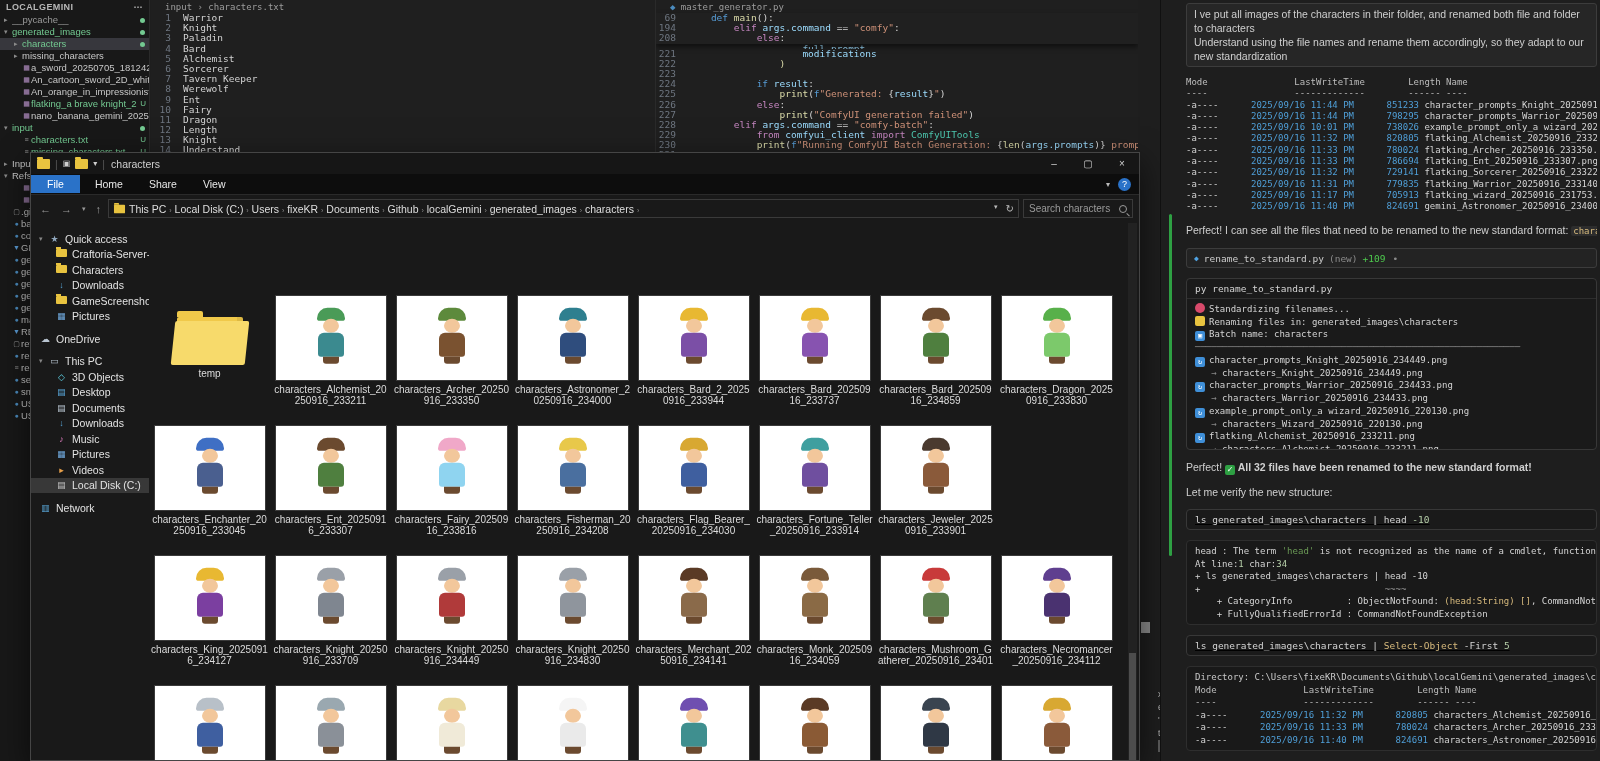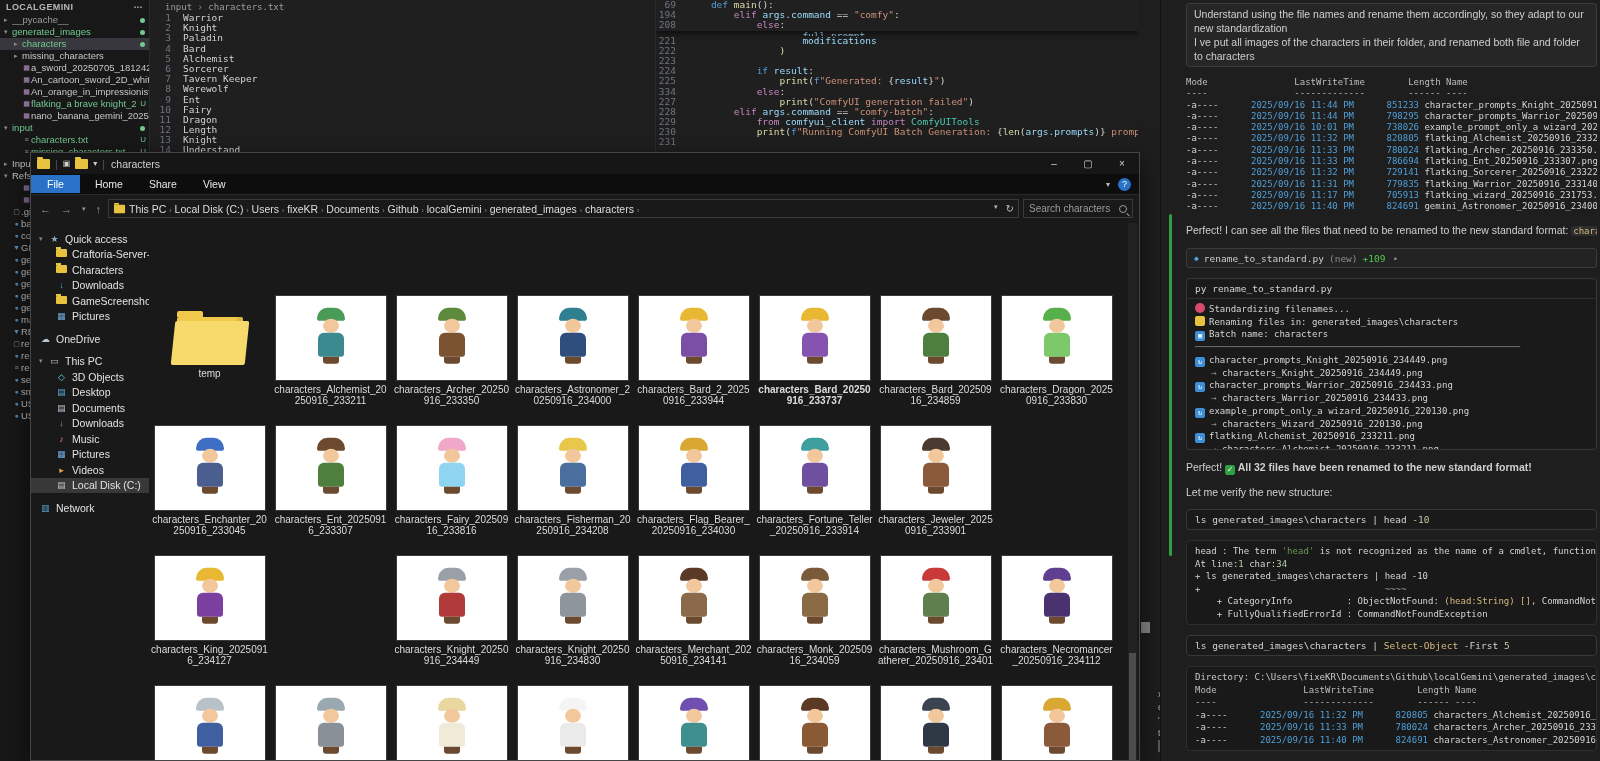--- a/index.html
+++ b/index.html
@@ -96,21 +96,21 @@
   .para .code { font-family:"DejaVu Sans Mono", monospace; font-size:9px; background:#2d2d2d; border-radius:2px; padding:0 2px; color:#d7ba7d; }
   .chk { display:inline-block; width:10px; height:10px; background:#2ea043; border-radius:2px; color:#fff; font-size:8px; line-height:10px; text-align:center; vertical-align:-1px; }
   .chip { display:flex; align-items:center; gap:5px; border:1px solid #3c3c3c; border-radius:3px; height:20px; padding:0 7px; font-size:9.5px; color:#cccccc; background:#232323; }
   .chip .dia { color:#4fa3e3; font-size:8px; }
   .chip .tag { color:#8a8a8a; }
   .chip .plus { color:#4ec94e; }
   .chip .dot2 { color:#8a8a8a; margin-left:2px; }
   .termbox { border:1px solid #383838; border-radius:4px; background:#1a1a1a; overflow:hidden; }
   .termhead { padding:4px 8px; font-size:9.5px; border-bottom:1px solid #2e2e2e; white-space:pre; }
   .termout { padding:4px 8px; font-size:9px; line-height:12.5px; white-space:pre; overflow:hidden; color:#cccccc; }
-  .cmdbox { border:1px solid #383838; border-radius:4px; background:#1a1a1a; padding:4px 8px; font-size:9.5px; white-space:pre; overflow:hidden; }
+  .cmdbox { border:1px solid #383838; border-radius:4px; background:#1a1a1a; padding:4px 8px; font-size:9.5px; white-space:pre; overflow:hidden;text-decoration:underline; }
   .outbox { border:1px solid #2e2e2e; border-radius:4px; background:#191919; padding:4px 8px; font-size:9px; line-height:12.5px; white-space:pre; overflow:hidden; color:#c8c8c8; }
   .ticon { display:inline-block; width:10px; height:10px; border-radius:2px; font-size:7px; line-height:10px; text-align:center; color:#fff; margin-right:4px; vertical-align:-1px; }
   .ti-art { background:#d84a6b; border-radius:50%; }
   .ti-dir { background:#e8c33f; }
   .ti-box { background:#3f8fd8; }
   .ti-ref { background:#3f8fd8; }
   #green-bar { position:absolute; left:8px; top:214px; width:3px; height:342px; background:#2ea043; border-radius:2px; }
   @keyframes sp { to { transform:rotate(360deg); } }
 </style>
 </head>
@@ -312,33 +312,36 @@
           <div class="cline"><span class="ln">9</span><span class="c-w">Ent</span></div>
           <div class="cline"><span class="ln">10</span><span class="c-w">Fairy</span></div>
           <div class="cline"><span class="ln">11</span><span class="c-w">Dragon</span></div>
           <div class="cline"><span class="ln">12</span><span class="c-w">Length</span></div>
           <div class="cline"><span class="ln">13</span><span class="c-w">Knight</span></div>
           <div class="cline"><span class="ln">14</span><span class="c-w">Understand</span></div>
         </div>
     </div>
 
     <div id="ed2" class="editor mono">
+      <div class="crumb">
+        <span style="color:#4b8bbe">◆ </span><span>master_generator.py</span>
+      </div>
       <div id="ed2-sticky" class="sticky">
           <div class="cline"><span class="ln">69</span><span class="c-w">    </span><span class="c-kw2">def </span><span class="c-fn">main</span><span class="c-w">():</span></div>
           <div class="cline"><span class="ln">194</span><span class="c-w">        </span><span class="c-kw">elif </span><span class="c-var">args.command</span><span class="c-w"> == </span><span class="c-str">"comfy"</span><span class="c-w">:</span></div>
           <div class="cline"><span class="ln">208</span><span class="c-w">            </span><span class="c-kw">else</span><span class="c-w">:</span></div>
         </div>
       <div id="ed2-lines">
           <div class="cline halfline"><span class="ln"></span><span class="c-var">                    full_prompt,</span></div>
           <div class="cline"><span class="ln">221</span><span class="c-var">                    modifications</span></div>
           <div class="cline"><span class="ln">222</span><span class="c-fn">                )</span></div>
           <div class="cline"><span class="ln">223</span></div>
           <div class="cline"><span class="ln">224</span><span class="c-w">            </span><span class="c-kw2">if </span><span class="c-var">result</span><span class="c-w">:</span></div>
           <div class="cline"><span class="ln">225</span><span class="c-w">                </span><span class="c-fn">print</span><span class="c-w">(</span><span class="c-kw2">f</span><span class="c-str">"Generated: </span><span class="c-w">{</span><span class="c-var">result</span><span class="c-w">}</span><span class="c-str">"</span><span class="c-w">)</span></div>
-          <div class="cline"><span class="ln">334</span><span class="c-w">            </span><span class="c-kw">else</span><span class="c-w">:</span></div>
+          <div class="cline"><span class="ln">226</span><span class="c-w">            </span><span class="c-kw">else</span><span class="c-w">:</span></div>
           <div class="cline"><span class="ln">227</span><span class="c-w">                </span><span class="c-fn">print</span><span class="c-w">(</span><span class="c-str">"ComfyUI generation failed"</span><span class="c-w">)</span></div>
           <div class="cline"><span class="ln">228</span><span class="c-w">        </span><span class="c-kw">elif </span><span class="c-var">args.command</span><span class="c-w"> == </span><span class="c-str">"comfy-batch"</span><span class="c-w">:</span></div>
           <div class="cline"><span class="ln">229</span><span class="c-w">            </span><span class="c-kw">from </span><span class="c-var">comfyui_client</span><span class="c-kw"> import </span><span class="c-cls">ComfyUITools</span></div>
           <div class="cline"><span class="ln">230</span><span class="c-w">            </span><span class="c-fn">print</span><span class="c-w">(</span><span class="c-kw2">f</span><span class="c-str">"Running ComfyUI Batch Generation: </span><span class="c-w">{</span><span class="c-fn">len</span><span class="c-w">(</span><span class="c-var">args.prompts</span><span class="c-w">)} </span><span class="c-str">prompts"</span></div>
           <div class="cline"><span class="ln">231</span></div>
         </div>
     </div>
 
     <div id="vs-strip"></div>
     <div id="vs-thumb"></div>
@@ -511,21 +514,21 @@
             <div class="thumb">
               <div class="fig">
                 <div class="hat" style="background: rgb(232, 184, 50);"></div>
                 <div class="head"></div>
                 <div class="body" style="background: rgb(123, 79, 166);"></div>
                 <div class="legs"></div>
               </div>
             </div>
             <div class="cap">characters_Bard_2_20250916_233944</div>
           </div>
-          <div class="cell" style="left: 605px; top: 66px; font-weight: bold;">
+          <div class="cell" style="left: 605px; top: 66px;">
             <div class="thumb">
               <div class="fig">
                 <div class="hat" style="background: rgb(232, 184, 50);"></div>
                 <div class="head"></div>
                 <div class="body" style="background: rgb(135, 83, 176);"></div>
                 <div class="legs"></div>
               </div>
             </div>
             <div class="cap">characters_Bard_20250916_233737</div>
           </div>
@@ -631,20 +634,31 @@
           <div class="cell" style="left: 0px; top: 326px;">
             <div class="thumb">
               <div class="fig">
                 <div class="hat" style="background: rgb(232, 184, 50);"></div>
                 <div class="head"></div>
                 <div class="body" style="background: rgb(123, 63, 160);"></div>
                 <div class="legs"></div>
               </div>
             </div>
             <div class="cap">characters_King_20250916_234127</div>
+          </div>
+          <div class="cell" style="left: 121px; top: 326px;">
+            <div class="thumb">
+              <div class="fig">
+                <div class="hat" style="background: rgb(154, 160, 168);"></div>
+                <div class="head"></div>
+                <div class="body" style="background: rgb(127, 134, 144);"></div>
+                <div class="legs"></div>
+              </div>
+            </div>
+            <div class="cap">characters_Knight_20250916_233709</div>
           </div>
           <div class="cell" style="left: 242px; top: 326px;">
             <div class="thumb">
               <div class="fig">
                 <div class="hat" style="background: rgb(154, 160, 168);"></div>
                 <div class="head"></div>
                 <div class="body" style="background: rgb(176, 58, 58);"></div>
                 <div class="legs"></div>
               </div>
             </div>
@@ -789,22 +803,22 @@
       <div id="ex-scroll">
           <div class="sthumb"></div>
         </div>
     </div>
   </div>
 
   <div id="chat">
     <div id="green-bar"></div>
     <div id="chat-inner">
       <div class="umsg">
+        <div>I ve put all images of the characters in their folder, and renamed both file and folder to characters</div>
         <div>Understand using the file names and rename them accordingly, so they adapt to our new standardization</div>
-        <div>I ve put all images of the characters in their folder, and renamed both file and folder to characters</div>
       </div>
       <div id="chat-blocks">
           <div class="blk pstable mono" style="max-height: 136px;"><div style="color: rgb(189, 189, 189);">Mode                LastWriteTime        Length Name</div><div style="color: rgb(189, 189, 189);">----                -------------        ------ ----</div><div><span class="c-w">-a----</span><span class="c-blu">      2025/09/16 11:44 PM</span><span class="c-blu">      851233</span><span class="c-w"> character_prompts_Knight_20250916_234449.png</span></div><div><span class="c-w">-a----</span><span class="c-blu">      2025/09/16 11:44 PM</span><span class="c-blu">      798295</span><span class="c-w"> character_prompts_Warrior_20250916_234433.png</span></div><div><span class="c-w">-a----</span><span class="c-blu">      2025/09/16 10:01 PM</span><span class="c-blu">      738026</span><span class="c-w"> example_prompt_only_a wizard_20250916_220130.png</span></div><div><span class="c-w">-a----</span><span class="c-blu">      2025/09/16 11:32 PM</span><span class="c-blu">      820805</span><span class="c-w"> flatking_Alchemist_20250916_233211.png</span></div><div><span class="c-w">-a----</span><span class="c-blu">      2025/09/16 11:33 PM</span><span class="c-blu">      780024</span><span class="c-w"> flatking_Archer_20250916_233350.png</span></div><div><span class="c-w">-a----</span><span class="c-blu">      2025/09/16 11:33 PM</span><span class="c-blu">      786694</span><span class="c-w"> flatking_Ent_20250916_233307.png</span></div><div><span class="c-w">-a----</span><span class="c-blu">      2025/09/16 11:32 PM</span><span class="c-blu">      729141</span><span class="c-w"> flatking_Sorcerer_20250916_233225.png</span></div><div><span class="c-w">-a----</span><span class="c-blu">      2025/09/16 11:31 PM</span><span class="c-blu">      779835</span><span class="c-w"> flatking_Warrior_20250916_233140.png</span></div><div><span class="c-w">-a----</span><span class="c-blu">      2025/09/16 11:17 PM</span><span class="c-blu">      705913</span><span class="c-w"> flatking_wizard_20250916_231753.png</span></div><div><span class="c-w">-a----</span><span class="c-blu">      2025/09/16 11:40 PM</span><span class="c-blu">      824691</span><span class="c-w"> gemini_Astronomer_20250916_234000.png</span></div><div><span class="c-w">-a----</span><span class="c-blu">      2025/09/16 11:39 PM</span><span class="c-blu">      823618</span><span class="c-w"> gemini_Bard_2_20250916_233944.png</span></div></div>
           <div class="blk para">
             <div><span>Perfect! I can see all the files that need to be renamed to the new standard format: </span><span class="code mono">characters_[CharacterName]_[timestamp].png</span></div>
           </div>
           <div class="blk chip mono">
             <span class="dia">◆</span>
             <span>rename_to_standard.py</span>
             <span class="tag">(new)</span>

